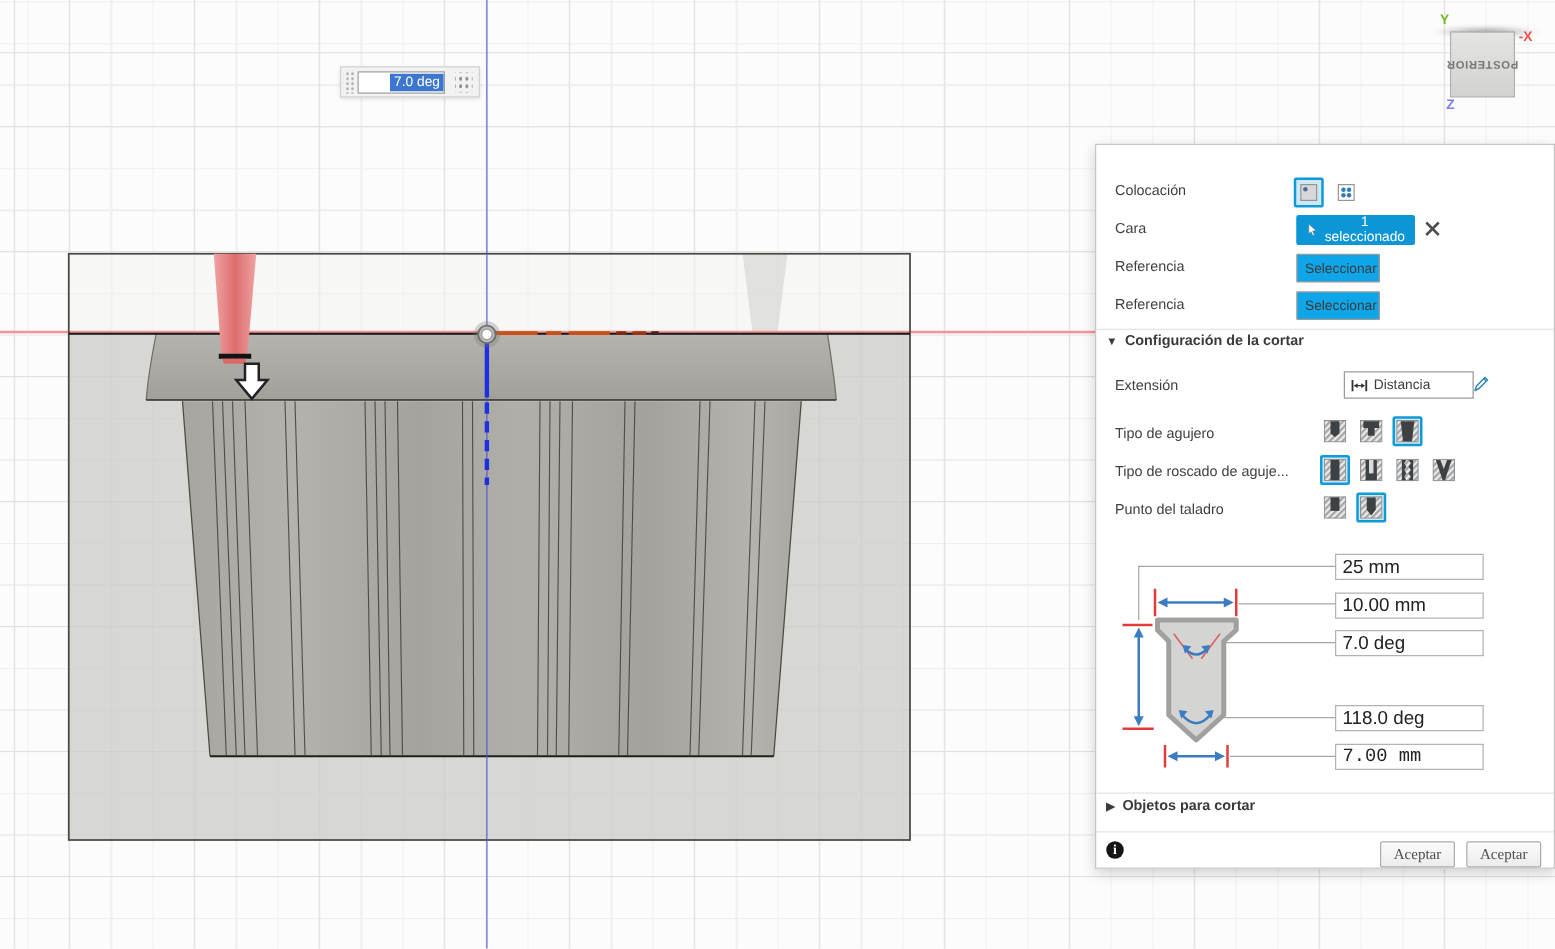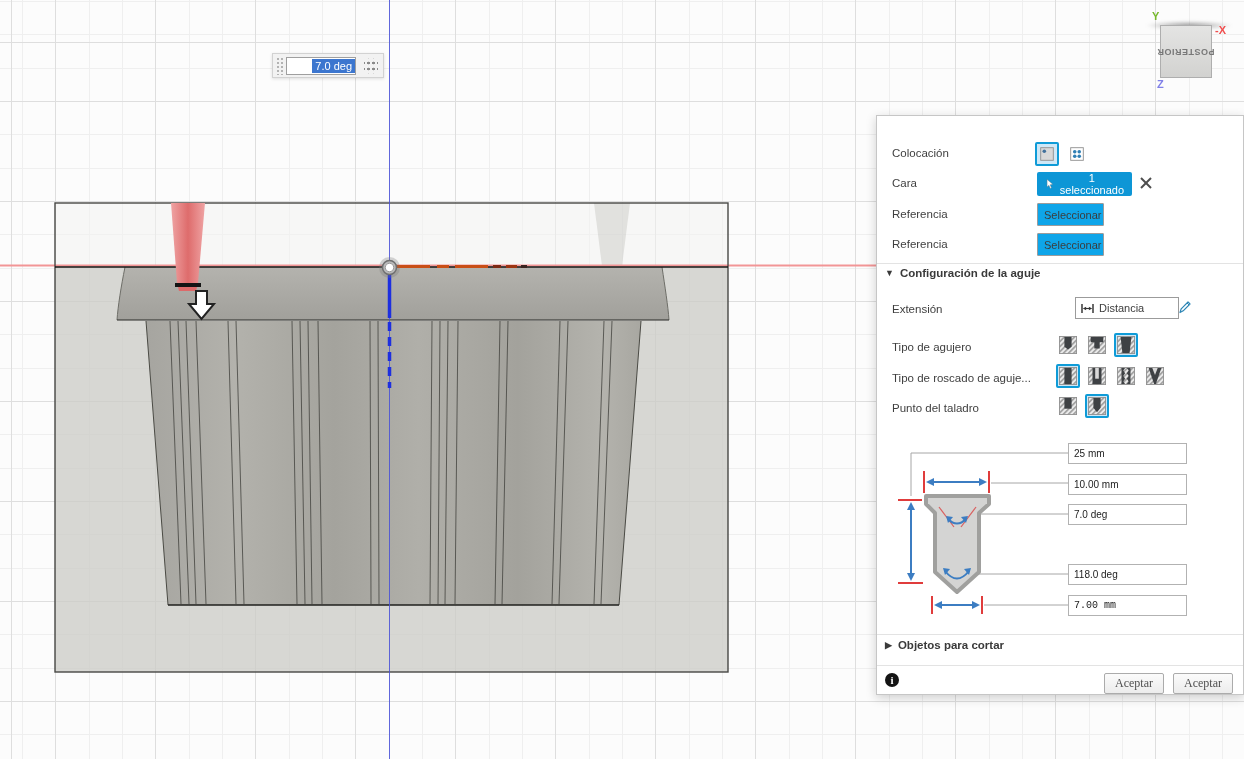--- a/index.html
+++ b/index.html
@@ -108,21 +108,21 @@
   .tri{font-size:9px;color:#3a3a3a;}
   .dd-box{
     position:absolute;left:182px;top:181px;width:104px;height:22px;
     background:#fff;border:1px solid #9b9b9b;box-sizing:border-box;
     display:flex;align-items:center;gap:4px;padding:0 4px;cursor:pointer;margin-left:16px;
   }
   .dd-box span{font-size:11px;color:#3c3c3c;}
   .pencil{position:absolute;left:300px;top:183px;width:16px;height:16px;cursor:pointer;}
   .dim-field{
     position:absolute;left:191px;width:119px;height:21px;box-sizing:border-box;
-    border:1px solid #b2b2b2;font-size:10px;color:#222;padding:0 5px;
+    border:1px solid #b2b2b2;font-size:15px;color:#222;padding:0 5px;
     font-family:"Liberation Sans",sans-serif;background:#fff;
   }
   .info-icon{
     position:absolute;left:8px;top:557px;width:14px;height:14px;border-radius:50%;
     background:#141414;color:#fff;display:flex;align-items:center;justify-content:center;
     font-family:"Liberation Serif",serif;font-weight:bold;font-size:11px;cursor:pointer;
   }
   .info-icon::after{content:"i";}
   .btn-footer{
     position:absolute;top:557px;width:60px;height:21px;
@@ -288,21 +288,21 @@
   </svg>
 
   <span class="row-label" style="top:92px">Referencia</span>
   <button class="btn-select" style="left:160px;top:87px">Seleccionar</button>
   <span class="row-label" style="top:122px">Referencia</span>
   <button class="btn-select" style="left:160px;top:117px">Seleccionar</button>
 
   <div class="divider" style="top:147px"></div>
   <div class="section-hdr" style="top:151px">
     <span class="tri">▼</span>
-    <span>Configuración de la aguje</span>
+    <span>Configuración de la cortar</span>
   </div>
 
   <span class="row-label" style="top:187px">Extensión</span>
   <div class="dd-box">
     <svg width="15" height="11" viewBox="0 0 16 12">
       <line x1="2" y1="1" x2="2" y2="11" stroke="#333" stroke-width="1.6"></line>
       <line x1="14" y1="1" x2="14" y2="11" stroke="#333" stroke-width="1.6"></line>
       <line x1="4" y1="6" x2="12" y2="6" stroke="#333" stroke-width="1.2"></line>
       <polygon points="3,6 6.5,4 6.5,8" fill="#333"></polygon>
         <polygon points="13,6 9.5,4 9.5,8" fill="#333"></polygon>

